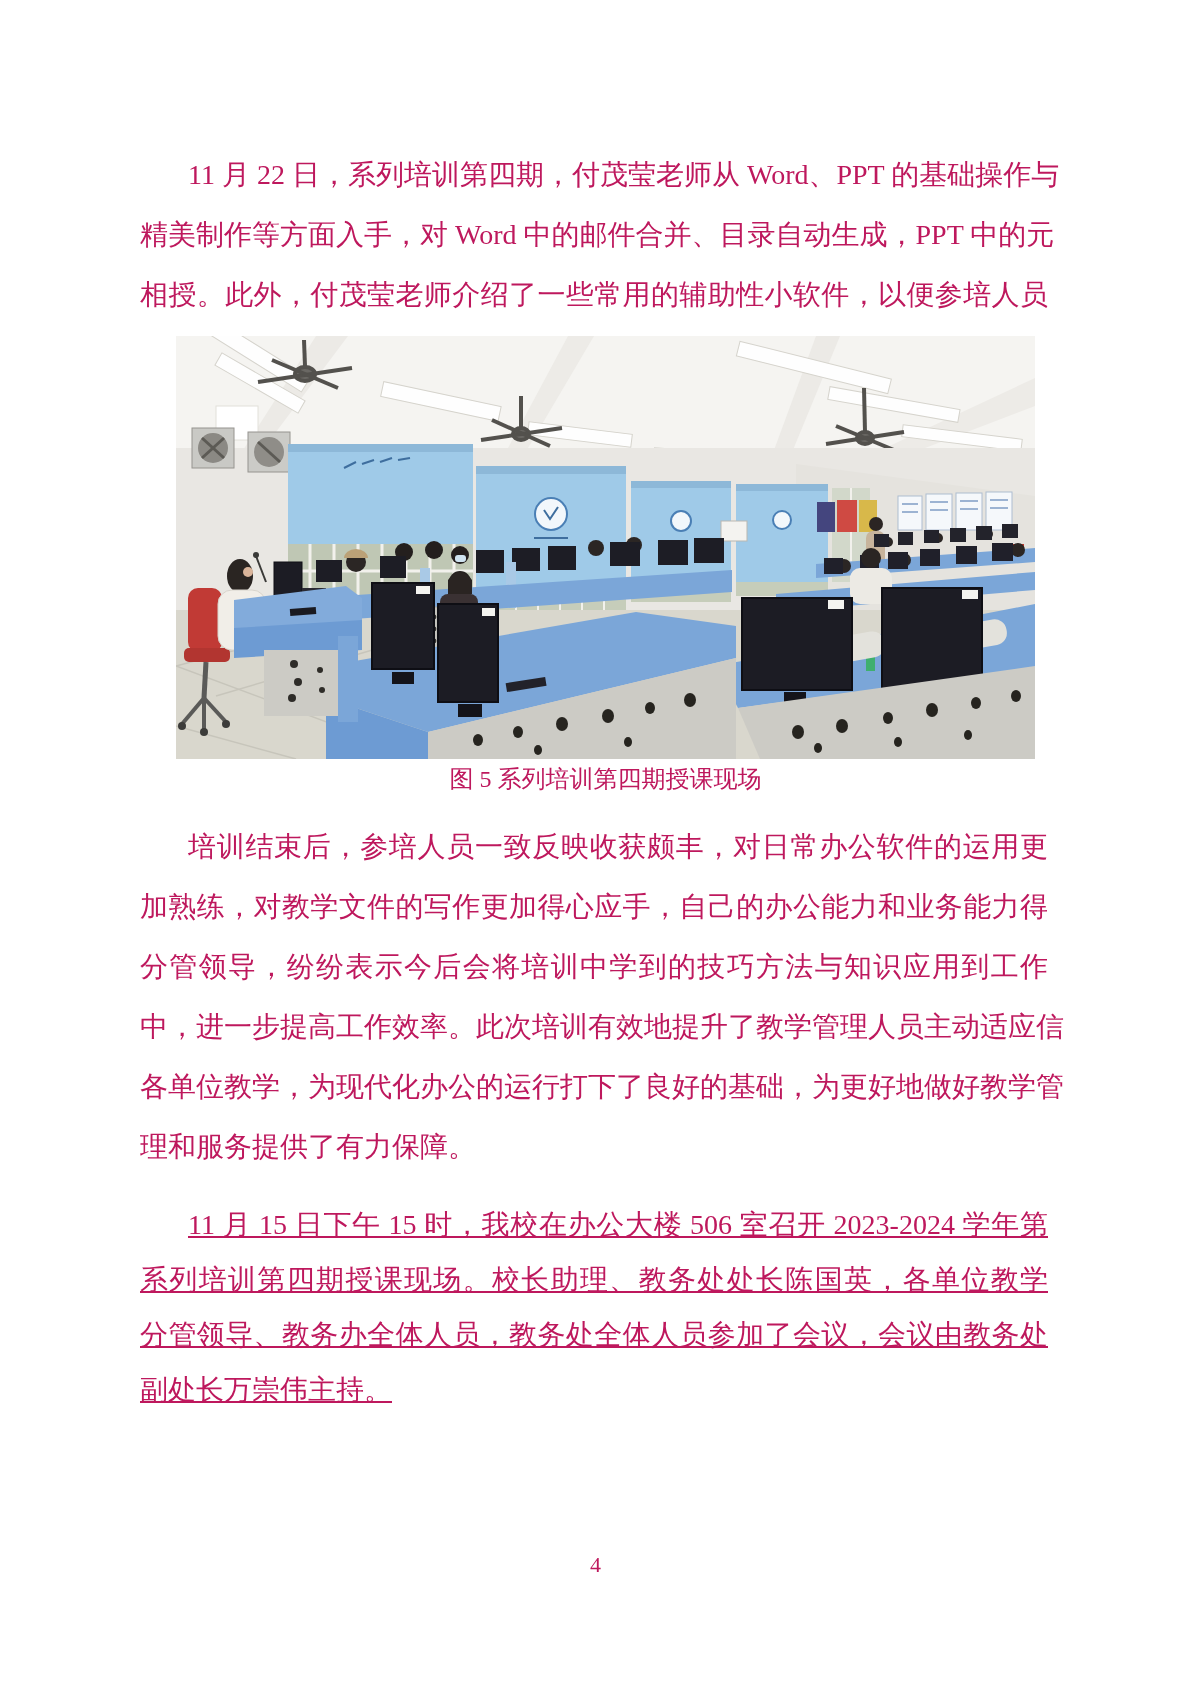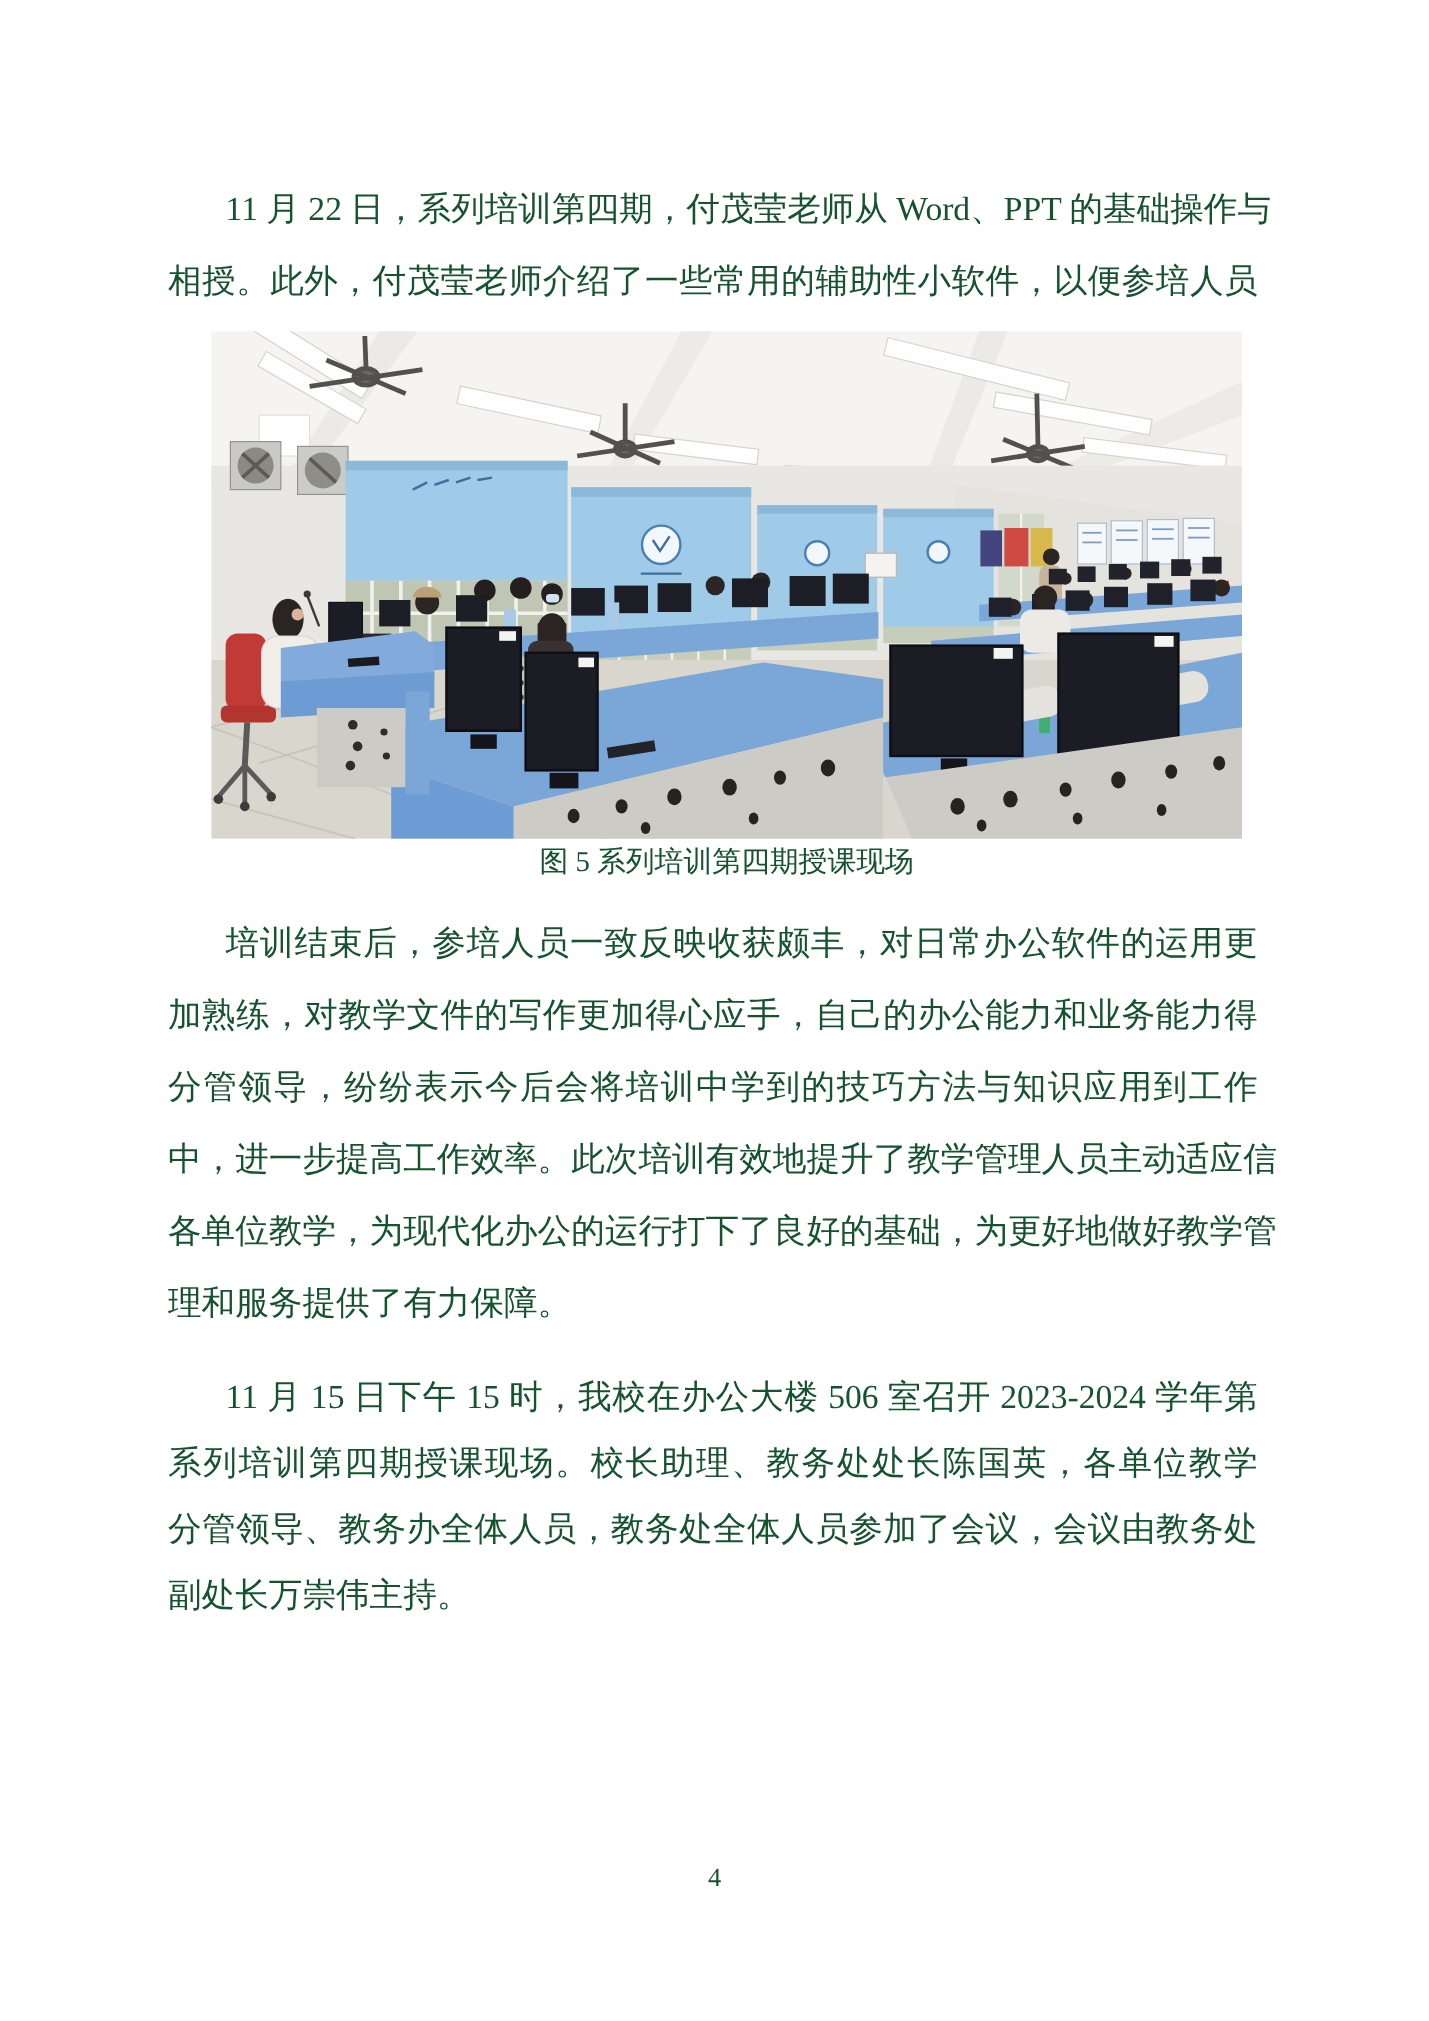--- a/index.html
+++ b/index.html
@@ -1,31 +1,31 @@
 <!DOCTYPE html>
 <html><head>
 <meta charset="utf-8">
 <style>
   html,body{margin:0;padding:0;background:#ffffff;}
   .page{
     position:relative;
     width:1191px;height:1684px;
     background:#ffffff;
     font-family:"Liberation Serif","DejaVu Serif",serif;
-    color:#14532d;
+    color:#be185d;
     overflow:hidden;
   }
   .body-text{
     position:absolute;
     left:140px;top:145px;
     width:908px;
   }
   .para{font-size:28px;}
   .para.pitch60 .line{line-height:60px;}
-  .para.pitch55 .line{line-height:55px;}
+  .para.pitch55 .line{line-height:55px;text-decoration:underline;}
   .line{
     text-align:justify;
     text-align-last:justify;
     text-justify:inter-character;
     height:auto;
     white-space:nowrap;
   }
   .line.first{text-indent:48px;}
   .line.last{text-align-last:left;white-space:normal;}
   .figure{margin:11px 0 0 36px;width:859px;}
@@ -49,20 +49,21 @@
 </style>
 </head>
 <body>
 
 <main class="page">
 
   <div class="body-text">
 
     <section class="para pitch60 p1">
         <div class="line first">11 月 22 日，系列培训第四期，付茂莹老师从 Word、PPT 的基础操作与</div>
+        <div class="line">精美制作等方面入手，对 Word 中的邮件合并、目录自动生成，PPT 中的元</div>
         <div class="line">相授。此外，付茂莹老师介绍了一些常用的辅助性小软件，以便参培人员</div>
       </section>
 
     <figure class="figure">
       <div class="photo" title="计算机机房培训授课现场照片">
         <svg viewBox="0 0 859 423" xmlns="http://www.w3.org/2000/svg">
 
           <polygon points="0,0 859,0 859,160 620,128 300,112 110,116 0,126" fill="#f5f4f1"></polygon>
           <polygon points="140,0 172,0 82,120 62,122" fill="#eceae6"></polygon>
           <polygon points="392,0 418,0 352,112 332,112" fill="#edebe7"></polygon>

